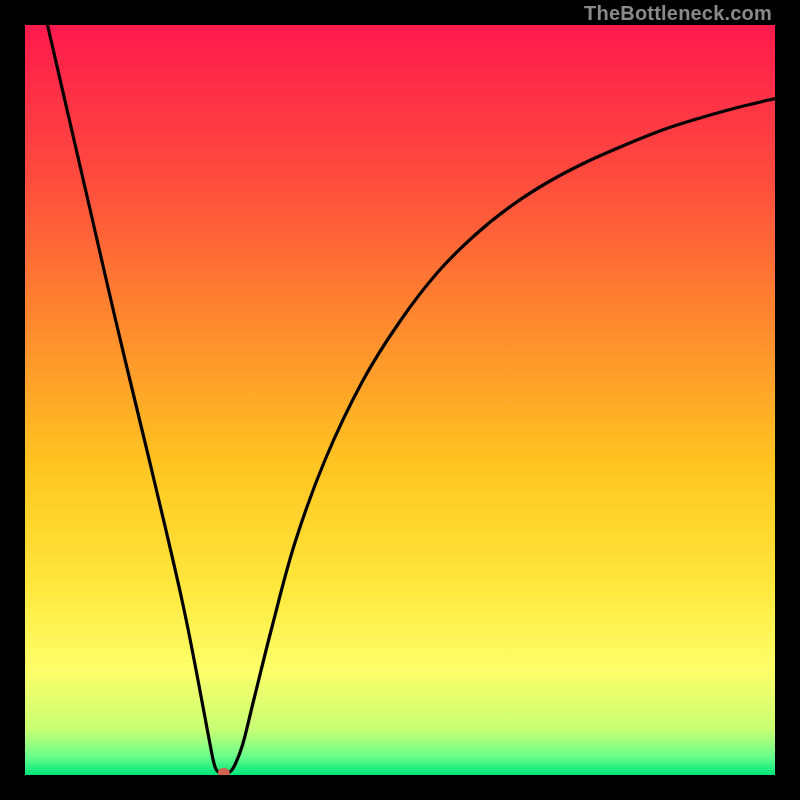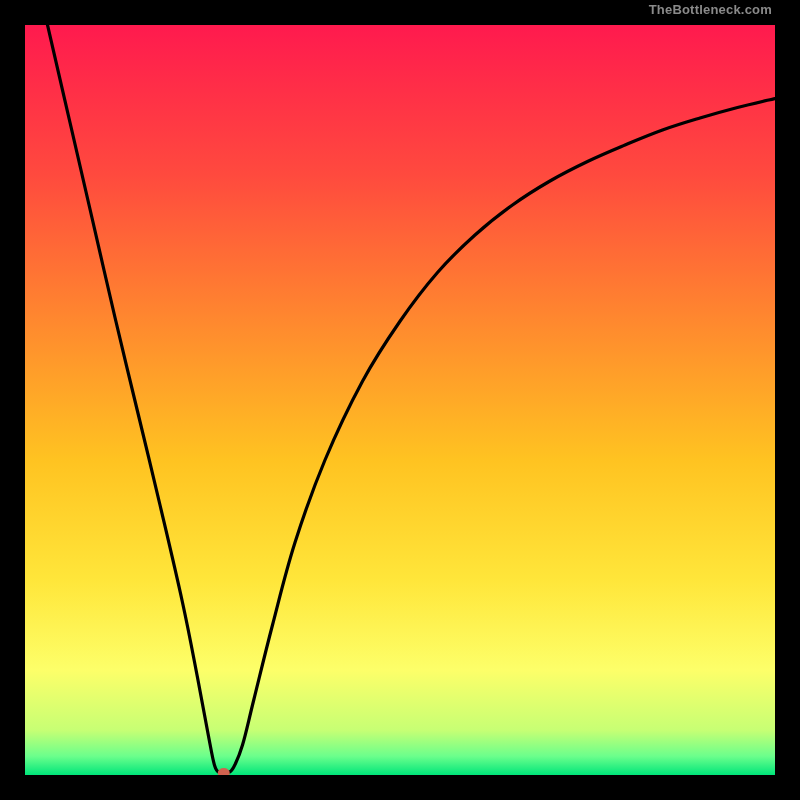--- a/index.html
+++ b/index.html
@@ -23,21 +23,21 @@
     left: 0;
     top: 0;
     width: 750px;
     height: 750px;
   }
   .watermark {
     position: absolute;
     top: 2px;
     right: 28px;
     font-family: Arial, Helvetica, sans-serif;
-    font-size: 13px;
+    font-size: 20px;
     font-weight: 600;
     color: #8a8a8a;
     letter-spacing: 0.2px;
   }
 </style>
 </head>
 <body>
 
 <div class="frame">
   <svg class="plot-area" viewBox="0 0 750 750" preserveAspectRatio="none">

